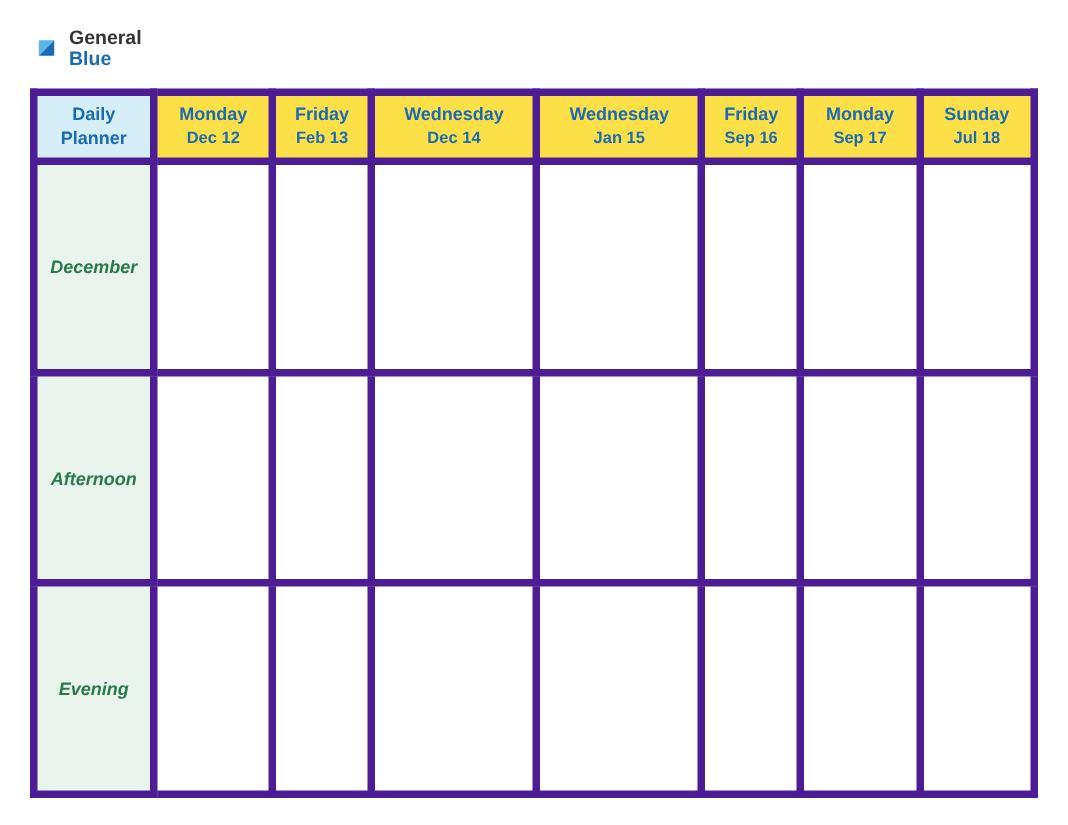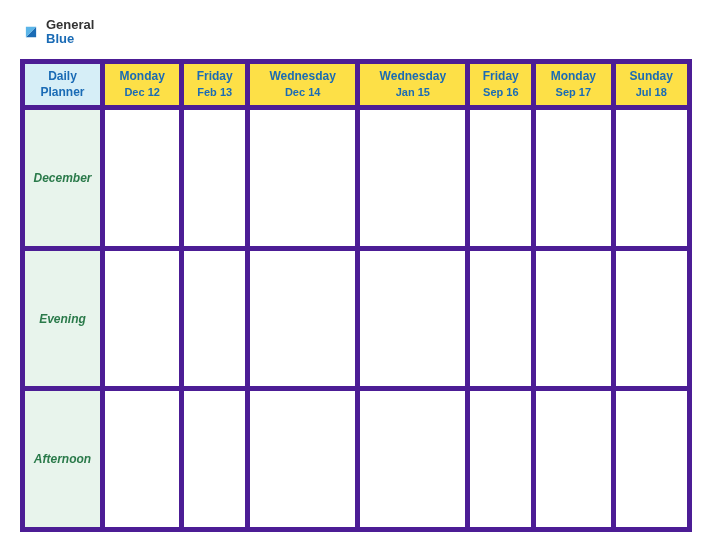--- a/index.html
+++ b/index.html
@@ -169,31 +169,31 @@
       <td class="row-label-cell">December</td>
       <td class="day-cell"></td>
       <td class="day-cell"></td>
       <td class="day-cell"></td>
       <td class="day-cell"></td>
       <td class="day-cell"></td>
       <td class="day-cell"></td>
       <td class="day-cell"></td>
     </tr>
     <tr>
+      <td class="row-label-cell">Afternoon</td>
+      <td class="day-cell"></td>
+      <td class="day-cell"></td>
+      <td class="day-cell"></td>
+      <td class="day-cell"></td>
+      <td class="day-cell"></td>
+      <td class="day-cell"></td>
+      <td class="day-cell"></td>
+    </tr>
+    <tr>
       <td class="row-label-cell">Evening</td>
-      <td class="day-cell"></td>
-      <td class="day-cell"></td>
-      <td class="day-cell"></td>
-      <td class="day-cell"></td>
-      <td class="day-cell"></td>
-      <td class="day-cell"></td>
-      <td class="day-cell"></td>
-    </tr>
-    <tr>
-      <td class="row-label-cell">Afternoon</td>
       <td class="day-cell"></td>
       <td class="day-cell"></td>
       <td class="day-cell"></td>
       <td class="day-cell"></td>
       <td class="day-cell"></td>
       <td class="day-cell"></td>
       <td class="day-cell"></td>
     </tr>
   </tbody>
 </table>

